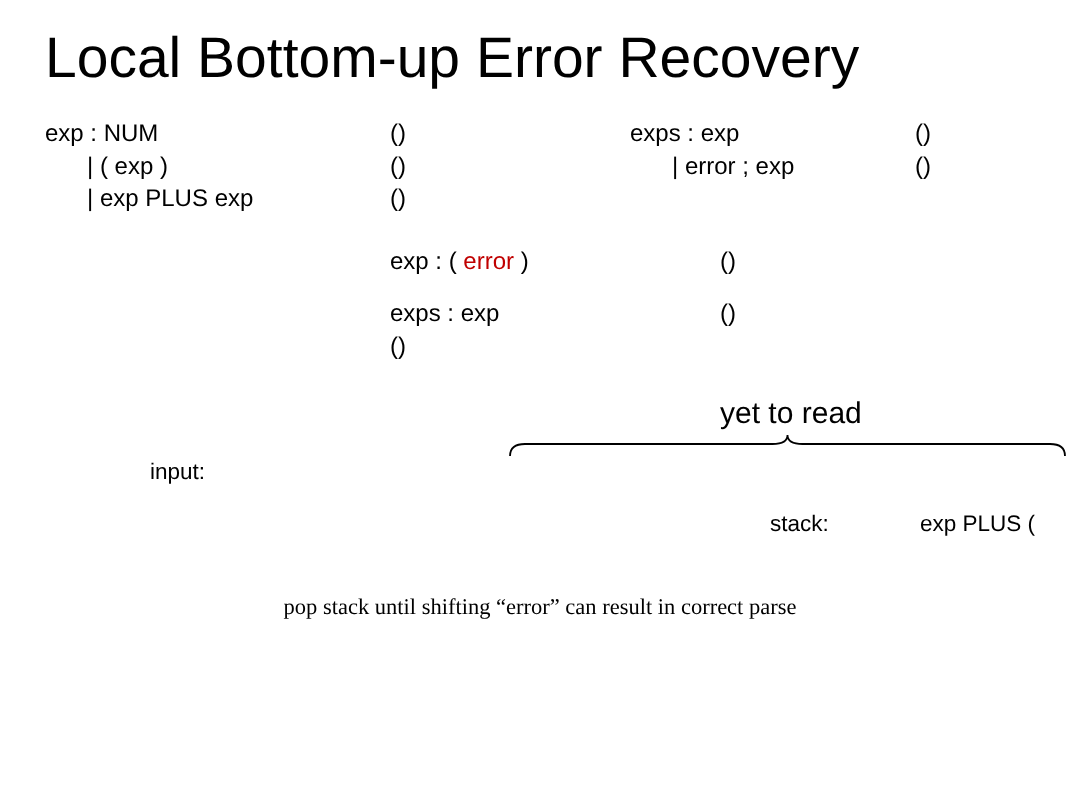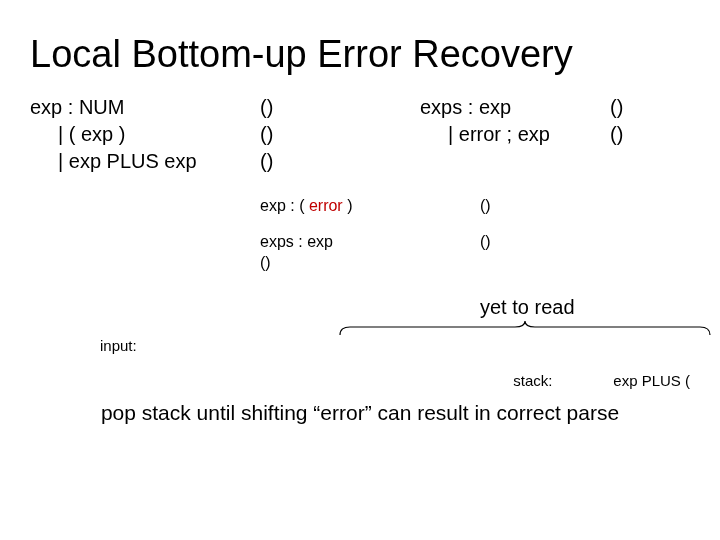--- a/index.html
+++ b/index.html
@@ -10,31 +10,31 @@
     background: #fff;
     font-family: Arial, Helvetica, sans-serif;
     color: #000;
     overflow: hidden;
   }
   .slide {
     position: relative;
     width: 720px;
     height: 540px;
     box-sizing: border-box;
-    padding: 23px 30px;
+    padding: 8px 30px;
   }
   .title {
     font-size: 38px;
     font-weight: 400;
     margin: 10px 0 18px 0;
     letter-spacing: 0px;
   }
   .grammar-top {
     display: flex;
-    font-size: 20px;
+    font-size: 16px;
     line-height: 1.35;
   }
   .grammar-top .col1 { width: 230px; }
   .grammar-top .col2 { width: 160px; }
   .grammar-top .col3 { width: 190px; }
   .grammar-top .col4 { width: 60px; }
   .indent { padding-left: 28px; }
   .grammar-mid {
     margin-top: 20px;
     margin-left: 230px;
@@ -74,23 +74,24 @@
     display: flex;
     font-size: 15px;
     align-items: baseline;
     justify-content: flex-end;
   }
   .stack-block .lbl {
     width: 100px;
     padding-left: 70px;
   }
   .footer-note {
-    margin-top: 12px;
+    margin-top: 39px;
     text-align: center;
-    font-size: 21px;
+    font-size: 15px;
+    font-family: Liberation Serif, serif;
   }
 </style>
 </head>
 <body>
 
 <div class="slide">
 
   <div class="title">Local Bottom-up Error Recovery</div>
 
   <div class="grammar-top">

